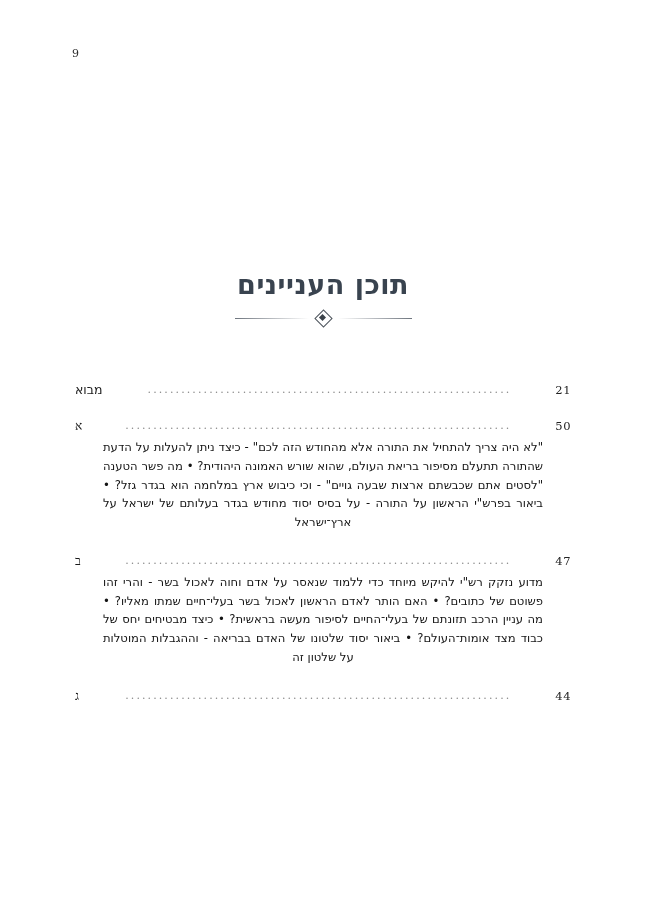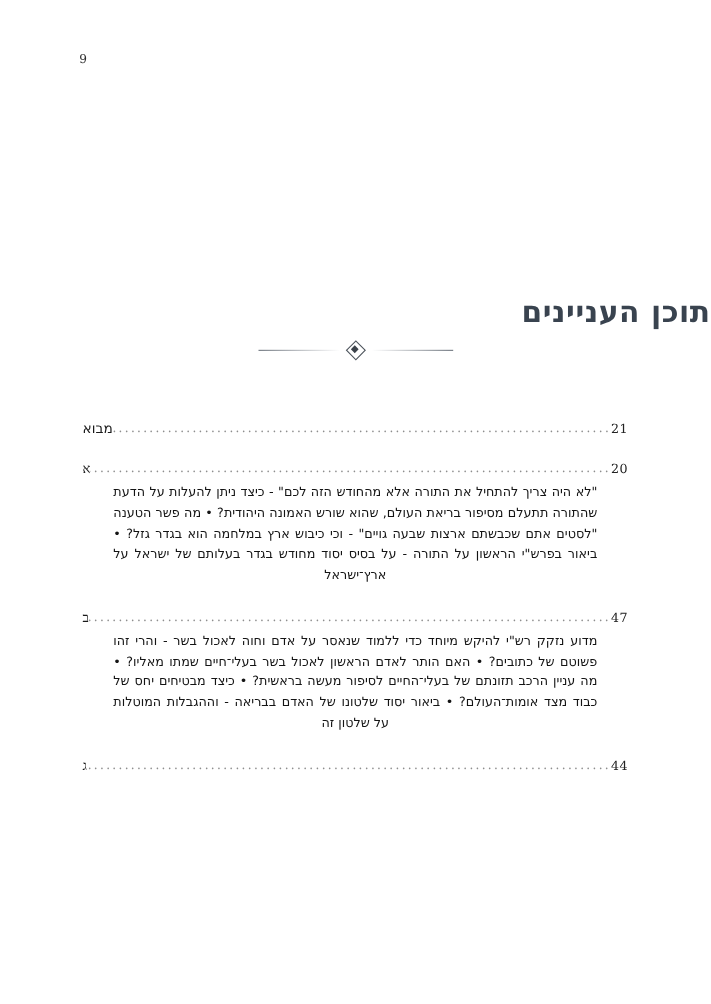--- a/index.html
+++ b/index.html
@@ -26,21 +26,21 @@
     color: #2b2b2b;
     letter-spacing: 0.5px;
   }
 
   
   .masthead {
     position: absolute;
     top: 271px;
     left: 0;
     width: 646px;
-    text-align: right;
+    text-align: center;
   }
   .masthead-title {
     font-family: "DejaVu Sans", "Liberation Sans", sans-serif;
     font-weight: bold;
     font-size: 27px;
     color: #39434f;
     letter-spacing: 0.5px;
     line-height: 1.05;
     direction: rtl;
   }
@@ -93,20 +93,21 @@
   }
 
   
   .entry-line {
     display: flex;
     flex-direction: row-reverse;
     align-items: baseline;
     width: 506px;
     margin: 0 auto;
     direction: rtl;
+    gap: 44px;
   }
   .entry-title {
     font-family: "DejaVu Sans", "Liberation Sans", sans-serif;
     font-size: 12.5px;
     color: #1a1a1a;
     white-space: nowrap;
     padding-left: 5px;
   }
   .entry-title.letter {
     font-family: "DejaVu Serif", "Liberation Serif", serif;
@@ -186,21 +187,21 @@
     <span class="entry-title">מבוא</span>
     <span class="leader">..................................................................................................................................................</span>
     <span class="entry-page">21</span>
   </div>
 
 
   <div class="chapter">
     <div class="entry-line">
       <span class="entry-title letter">א</span>
       <span class="leader">..................................................................................................................................................</span>
-      <span class="entry-page">20</span>
+      <span class="entry-page">50</span>
     </div>
     <div class="chapter-desc">"לא היה צריך להתחיל את התורה אלא מהחודש הזה לכם" - כיצד ניתן להעלות על הדעת שהתורה תתעלם מסיפור בריאת העולם, שהוא שורש האמונה היהודית? • מה פשר הטענה "לסטים אתם שכבשתם ארצות שבעה גויים" - וכי כיבוש ארץ במלחמה הוא בגדר גזל? • ביאור בפרש"י הראשון על התורה - על בסיס יסוד מחודש בגדר בעלותם של ישראל על ארץ־ישראל</div>
   </div>
 
   <div class="chapter">
     <div class="entry-line">
       <span class="entry-title letter">ב</span>
       <span class="leader">..................................................................................................................................................</span>
       <span class="entry-page">47</span>
     </div>

